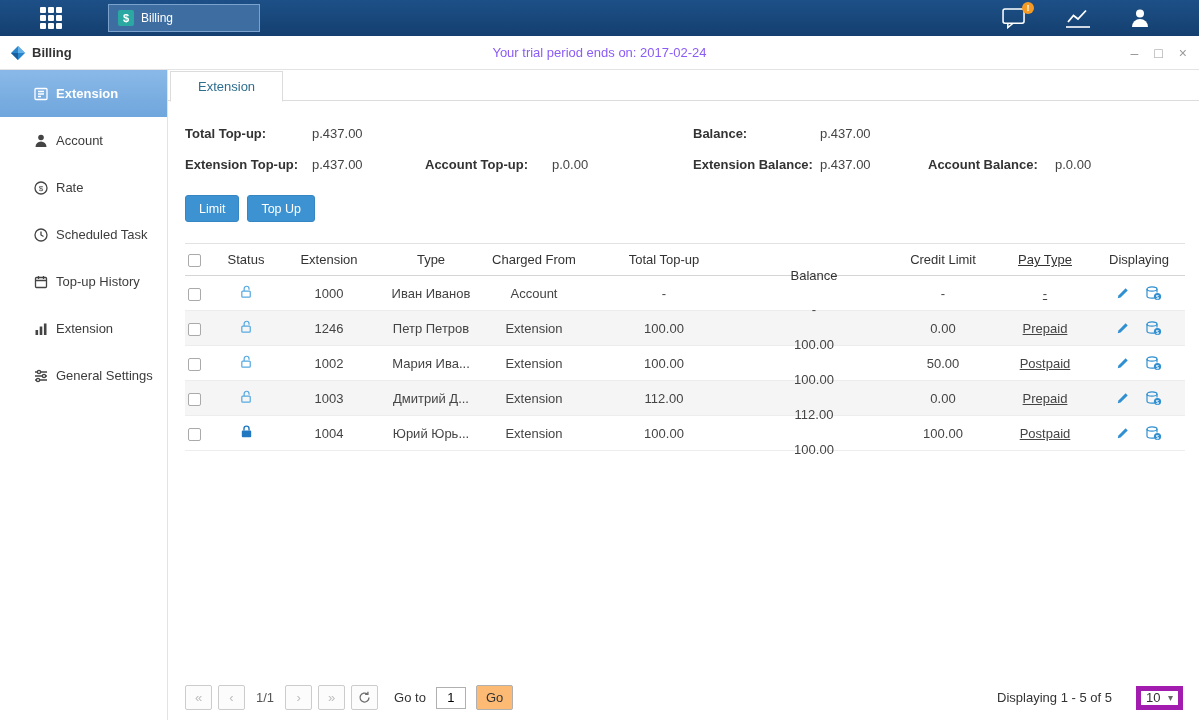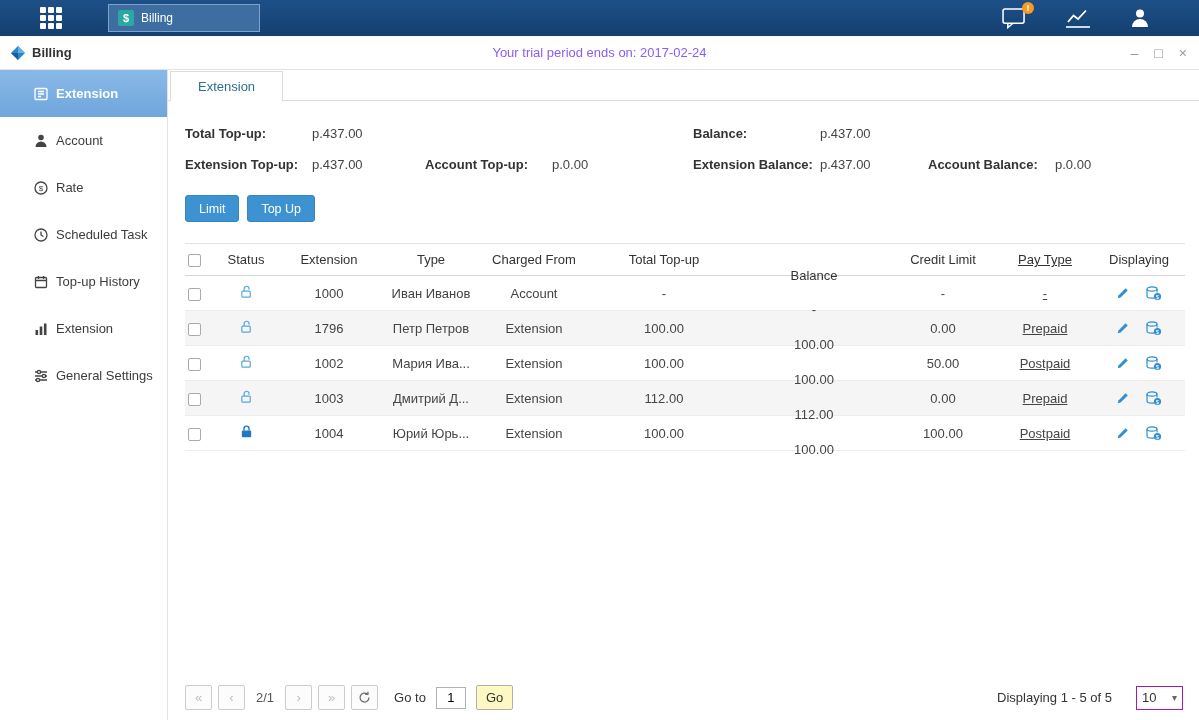--- a/index.html
+++ b/index.html
@@ -73,23 +73,23 @@
   .op-icon { cursor:pointer; display:inline-flex; }
 
   
   .pagination { position:absolute; left:17px; right:16px; bottom:10px; display:flex; align-items:center; justify-content:space-between; font-size:13px; color:#333; }
   .pag-left { display:flex; align-items:center; gap:6px; }
   .pg-btn { width:27px; height:25px; border:1px solid #ccc; background:#fcfcfc; border-radius:2px; color:#bdbdbd;
     font-size:13px; cursor:pointer; display:flex; align-items:center; justify-content:center; font-family:inherit; }
   .pg-info { margin:0 5px; color:#555; }
   .goto-label { margin:0 4px 0 10px; }
   .goto-input { width:30px; height:22px; border:1px solid #b0b0b0; text-align:center; font-size:13px; font-family:inherit; }
-  .go-btn { height:25px; border:1px solid #b0b0b0; background:#fef9c3; border-radius:2px; padding:0 9px; font-size:13px; cursor:pointer; font-family:inherit; color:#333; margin-left:4px; }
+  .go-btn { height:25px; border:1px solid #b0b0b0; background:#fdba74; border-radius:2px; padding:0 9px; font-size:13px; cursor:pointer; font-family:inherit; color:#333; margin-left:4px; }
   .pag-right { display:flex; align-items:center; gap:24px; }
-  .page-size { width:47px; height:24px; border:1px solid #a21caf; display:flex; align-items:center; justify-content:space-between;
+  .page-size { width:47px; height:24px; border:5px solid #a21caf; display:flex; align-items:center; justify-content:space-between;
     padding:0 5px; cursor:pointer; background:#fff; }
   .caret { color:#666; font-size:10px; }
 </style>
 </head>
 <body>
 
 <div class="topbar">
   <div class="app-grid">
     <span></span>
       <span></span>
@@ -305,21 +305,21 @@
 
       <div class="t-row">
         <div class="tc col-check"><span class="checkbox"></span></div>
         <div class="tc col-status"><span class="lock" data-status="unlocked">
           <svg class="unlocked" width="15" height="15" viewBox="0 0 16 16">
                 <rect x="3" y="7.5" width="9" height="6.5" rx="1" fill="none" stroke="#56a9e0" stroke-width="1.3"></rect>
                 <path d="M5.5 7.5 V5 a2.6 2.6 0 0 1 5.2 0 V6" fill="none" stroke="#56a9e0" stroke-width="1.3"></path>
               </svg>
 
         </span></div>
-        <div class="tc col-ext">1796</div>
+        <div class="tc col-ext">1246</div>
         <div class="tc col-name">Петр Петров</div>
         <div class="tc col-charged">Extension</div>
         <div class="tc col-total">100.00</div>
         <div class="tc col-balance">100.00</div>
         <div class="tc col-credit">0.00</div>
         <div class="tc col-pay">Prepaid</div>
         <div class="tc col-op">
           <span class="op-icon">
               <svg width="14" height="14" viewBox="0 0 16 16" fill="#2f8fd0">
                 <path d="M2 14 l0.8 -3.2 L11 2.6 l2.4 2.4 L5.2 13.2 z"></path>
@@ -438,21 +438,21 @@
             </span>
         </div>
       </div>
     </div>
   </div>
 
   <div class="pagination">
     <div class="pag-left">
       <button class="pg-btn">«</button>
       <button class="pg-btn">‹</button>
-      <span class="pg-info">2/1</span>
+      <span class="pg-info">1/1</span>
       <button class="pg-btn">›</button>
       <button class="pg-btn">»</button>
       <button class="pg-btn" style="color:#666;">
         <svg width="13" height="13" viewBox="0 0 16 16" fill="none" stroke="#6b6b6b" stroke-width="1.6">
           <path d="M13.5 8 a5.5 5.5 0 1 1 -1.9 -4.1"></path>
           <path d="M12.2 0.8 v3.4 h-3.4"></path>
         </svg>
       </button>
       <span class="goto-label">Go to</span>
       <input class="goto-input" value="1" style="">

